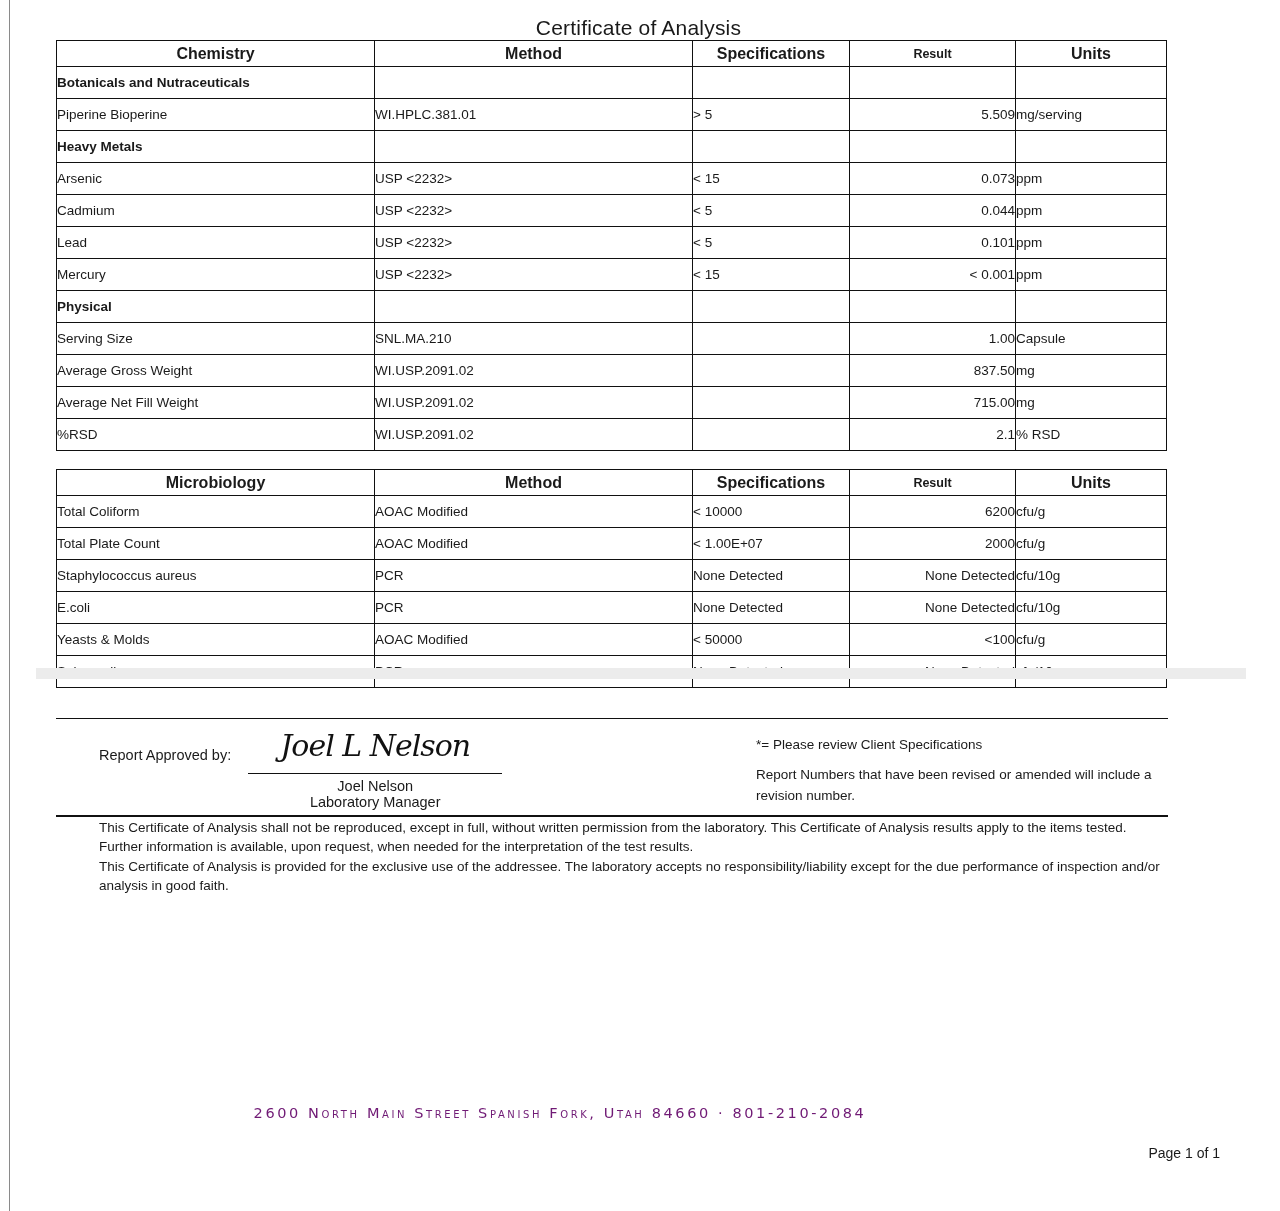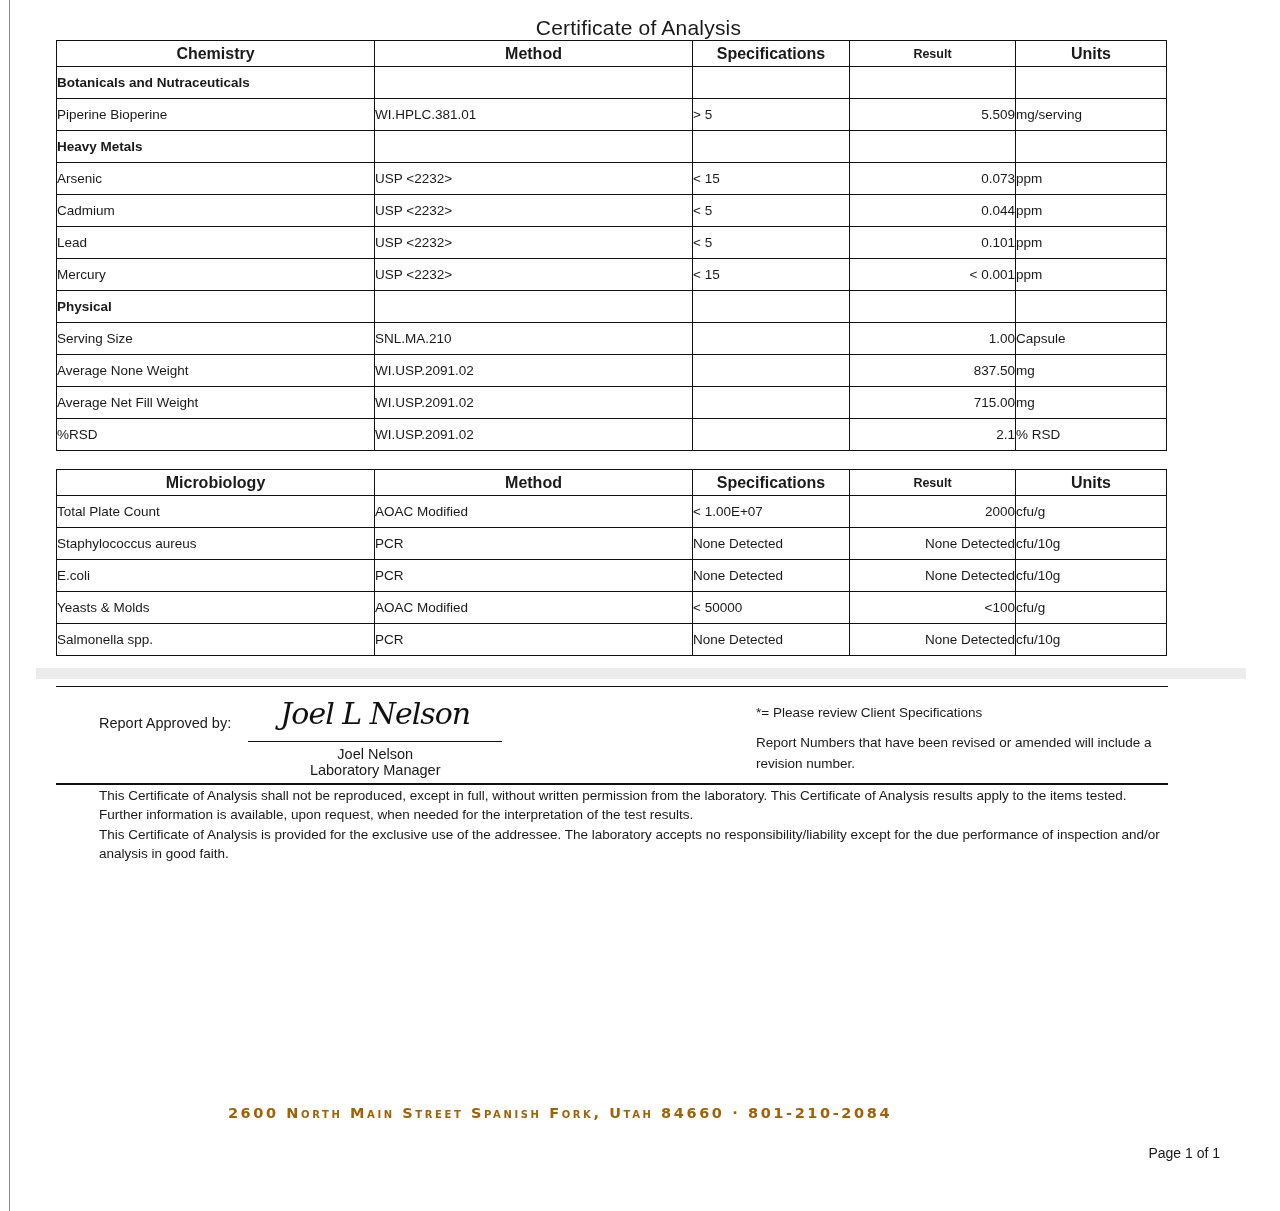--- a/index.html
+++ b/index.html
@@ -187,23 +187,23 @@
   }
 
   
   .footer-address {
     position: absolute;
     left: 0;
     top: 1105px;
     width: 1120px;
     text-align: center;
     font-size: 14.5px;
-    font-weight: bold;
+    font-weight: normal;
     letter-spacing: 2.6px;
-    color: #a16207;
+    color: #701a75;
     font-variant: small-caps;
     font-family: "DejaVu Sans", sans-serif;
   }
   .page-num {
     position: absolute;
     right: 60px;
     top: 1145px;
     font-size: 14px;
   }
 </style>
@@ -291,21 +291,21 @@
         <td class="units"></td>
       </tr>
       <tr>
         <td class="analyte">Serving Size</td>
         <td class="method">SNL.MA.210</td>
         <td class="spec"></td>
         <td class="result">1.00</td>
         <td class="units">Capsule</td>
       </tr>
       <tr>
-        <td class="analyte">Average None Weight</td>
+        <td class="analyte">Average Gross Weight</td>
         <td class="method">WI.USP.2091.02</td>
         <td class="spec"></td>
         <td class="result">837.50</td>
         <td class="units">mg</td>
       </tr>
       <tr>
         <td class="analyte">Average Net Fill Weight</td>
         <td class="method">WI.USP.2091.02</td>
         <td class="spec"></td>
         <td class="result">715.00</td>
@@ -334,20 +334,27 @@
     <thead>
       <tr>
         <th>Microbiology</th>
         <th>Method</th>
         <th>Specifications</th>
         <th class="small">Result</th>
         <th>Units</th>
       </tr>
     </thead>
     <tbody>
+      <tr>
+        <td class="analyte">Total Coliform</td>
+        <td class="method">AOAC Modified</td>
+        <td class="spec">&lt; 10000</td>
+        <td class="result">6200</td>
+        <td class="units">cfu/g</td>
+      </tr>
       <tr>
         <td class="analyte">Total Plate Count</td>
         <td class="method">AOAC Modified</td>
         <td class="spec">&lt; 1.00E+07</td>
         <td class="result">2000</td>
         <td class="units">cfu/g</td>
       </tr>
       <tr>
         <td class="analyte">Staphylococcus aureus</td>
         <td class="method">PCR</td>

